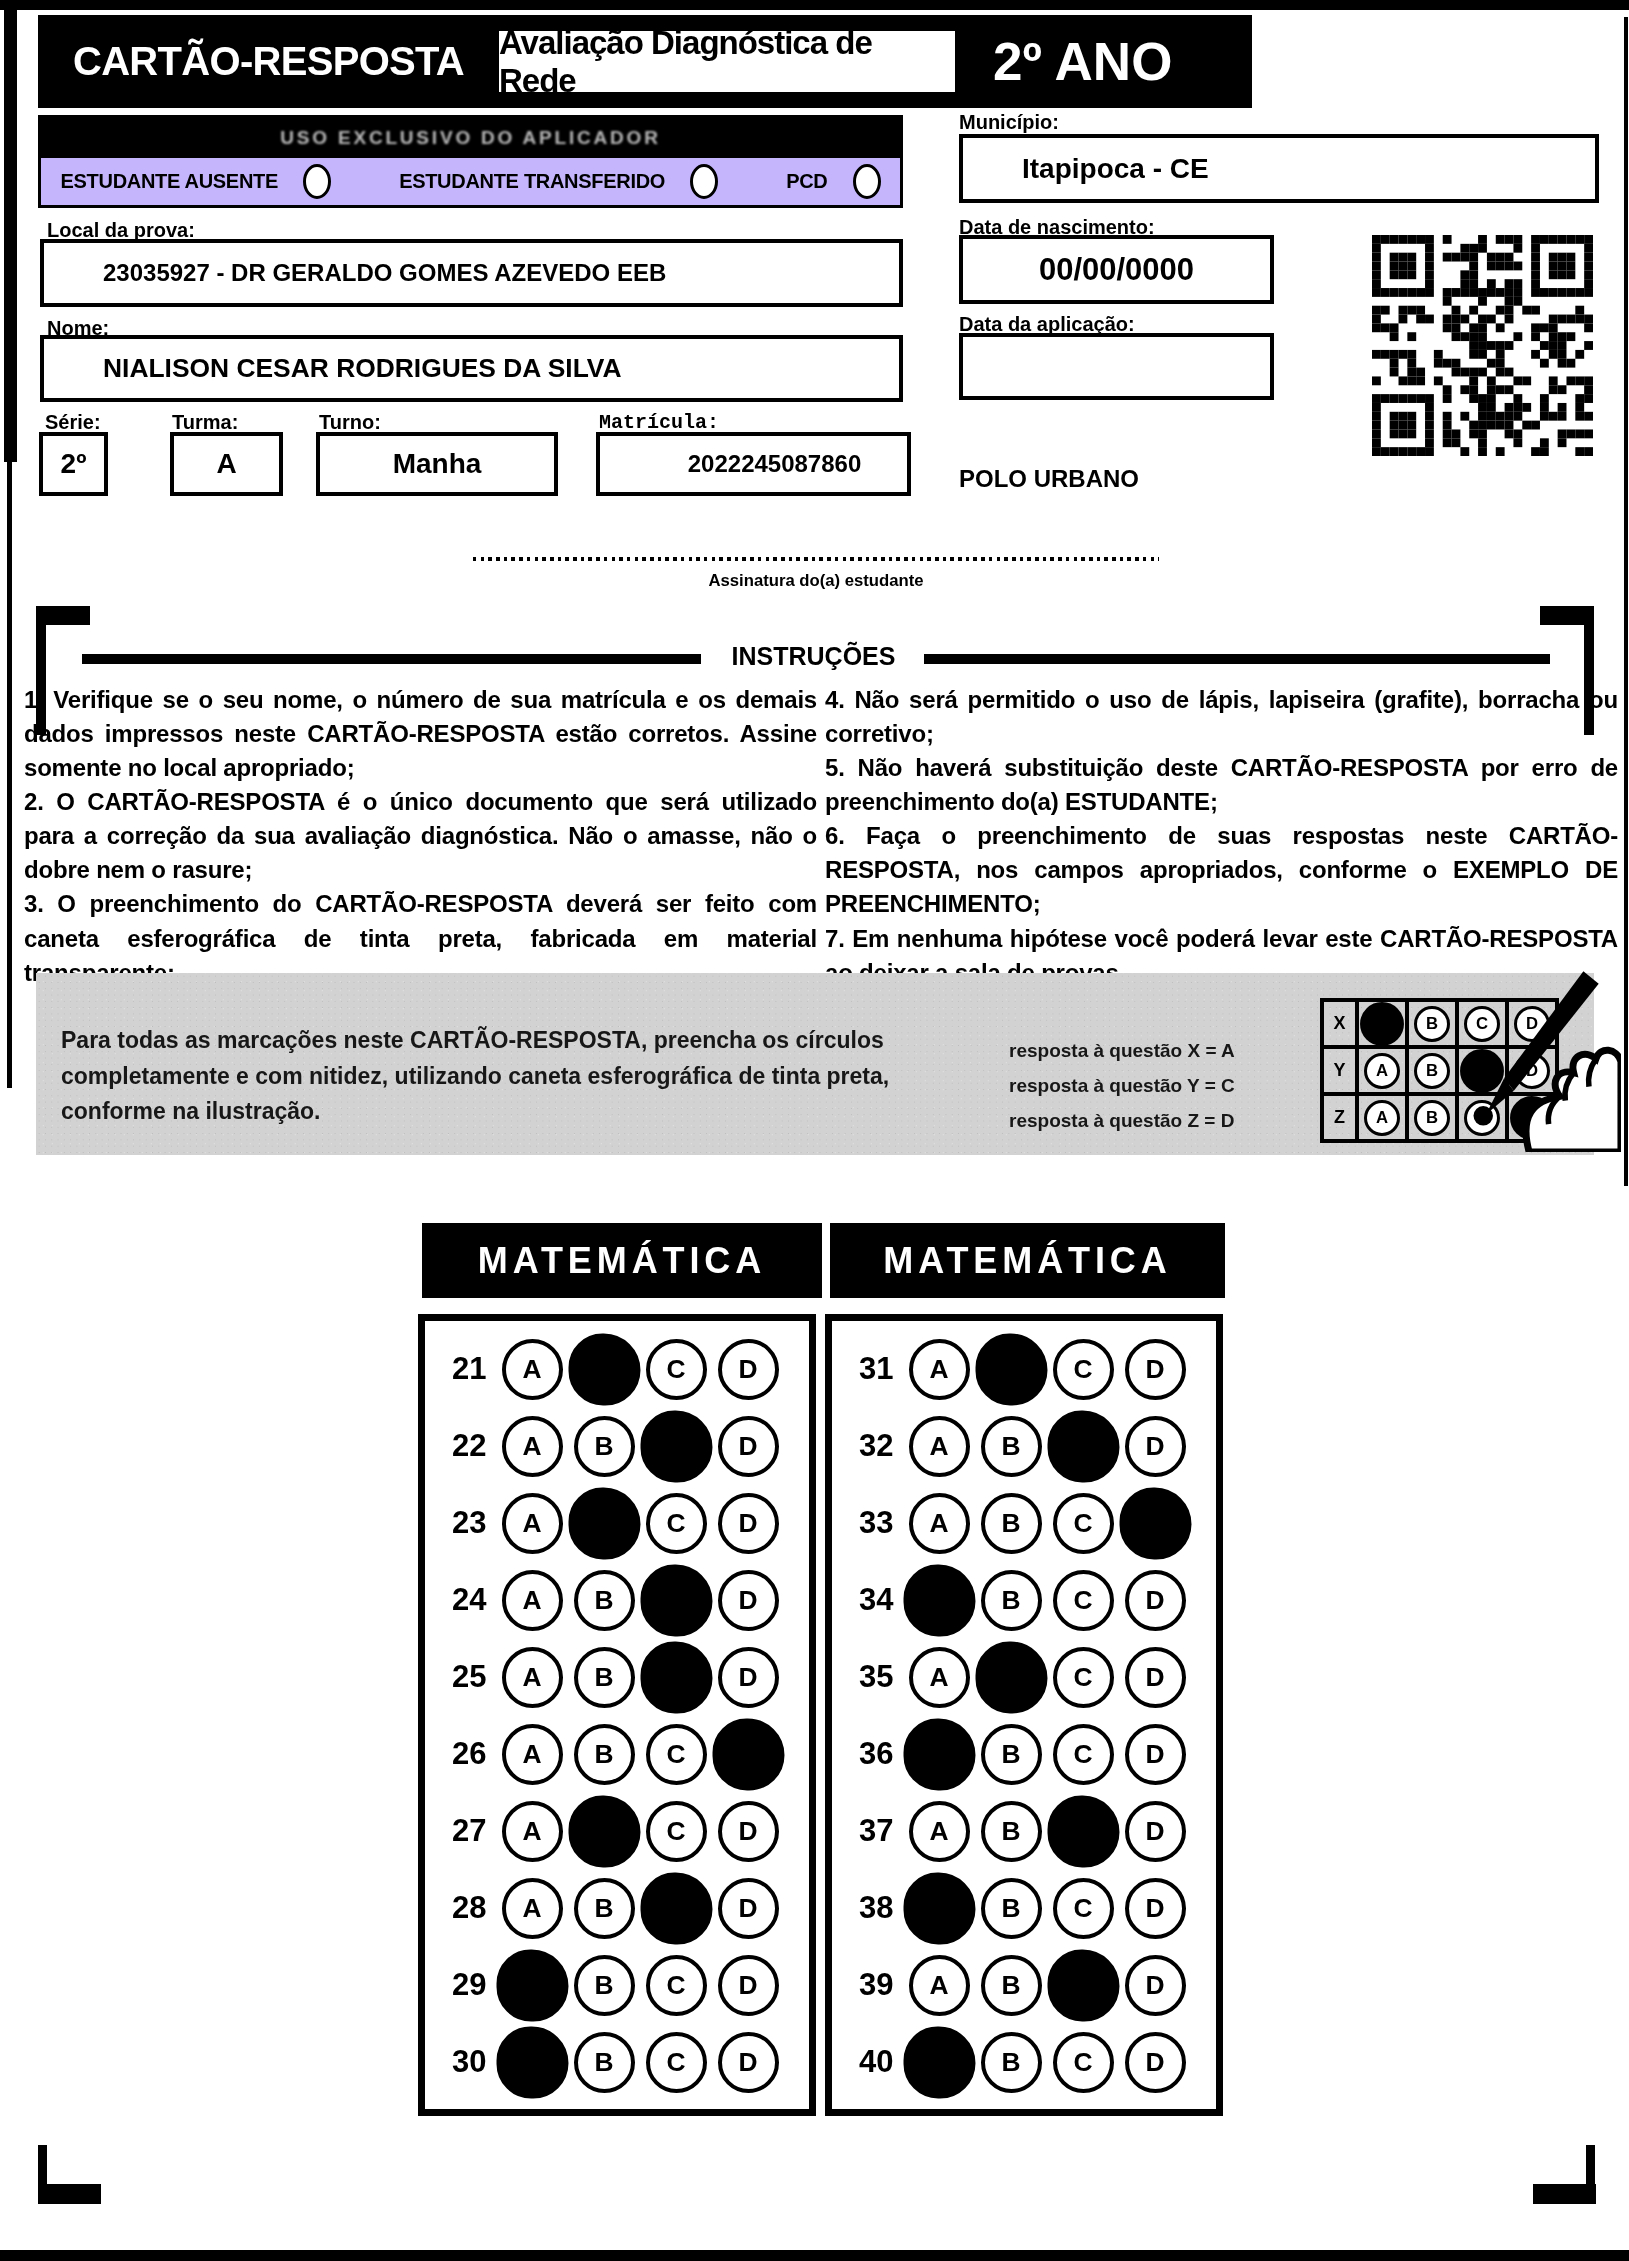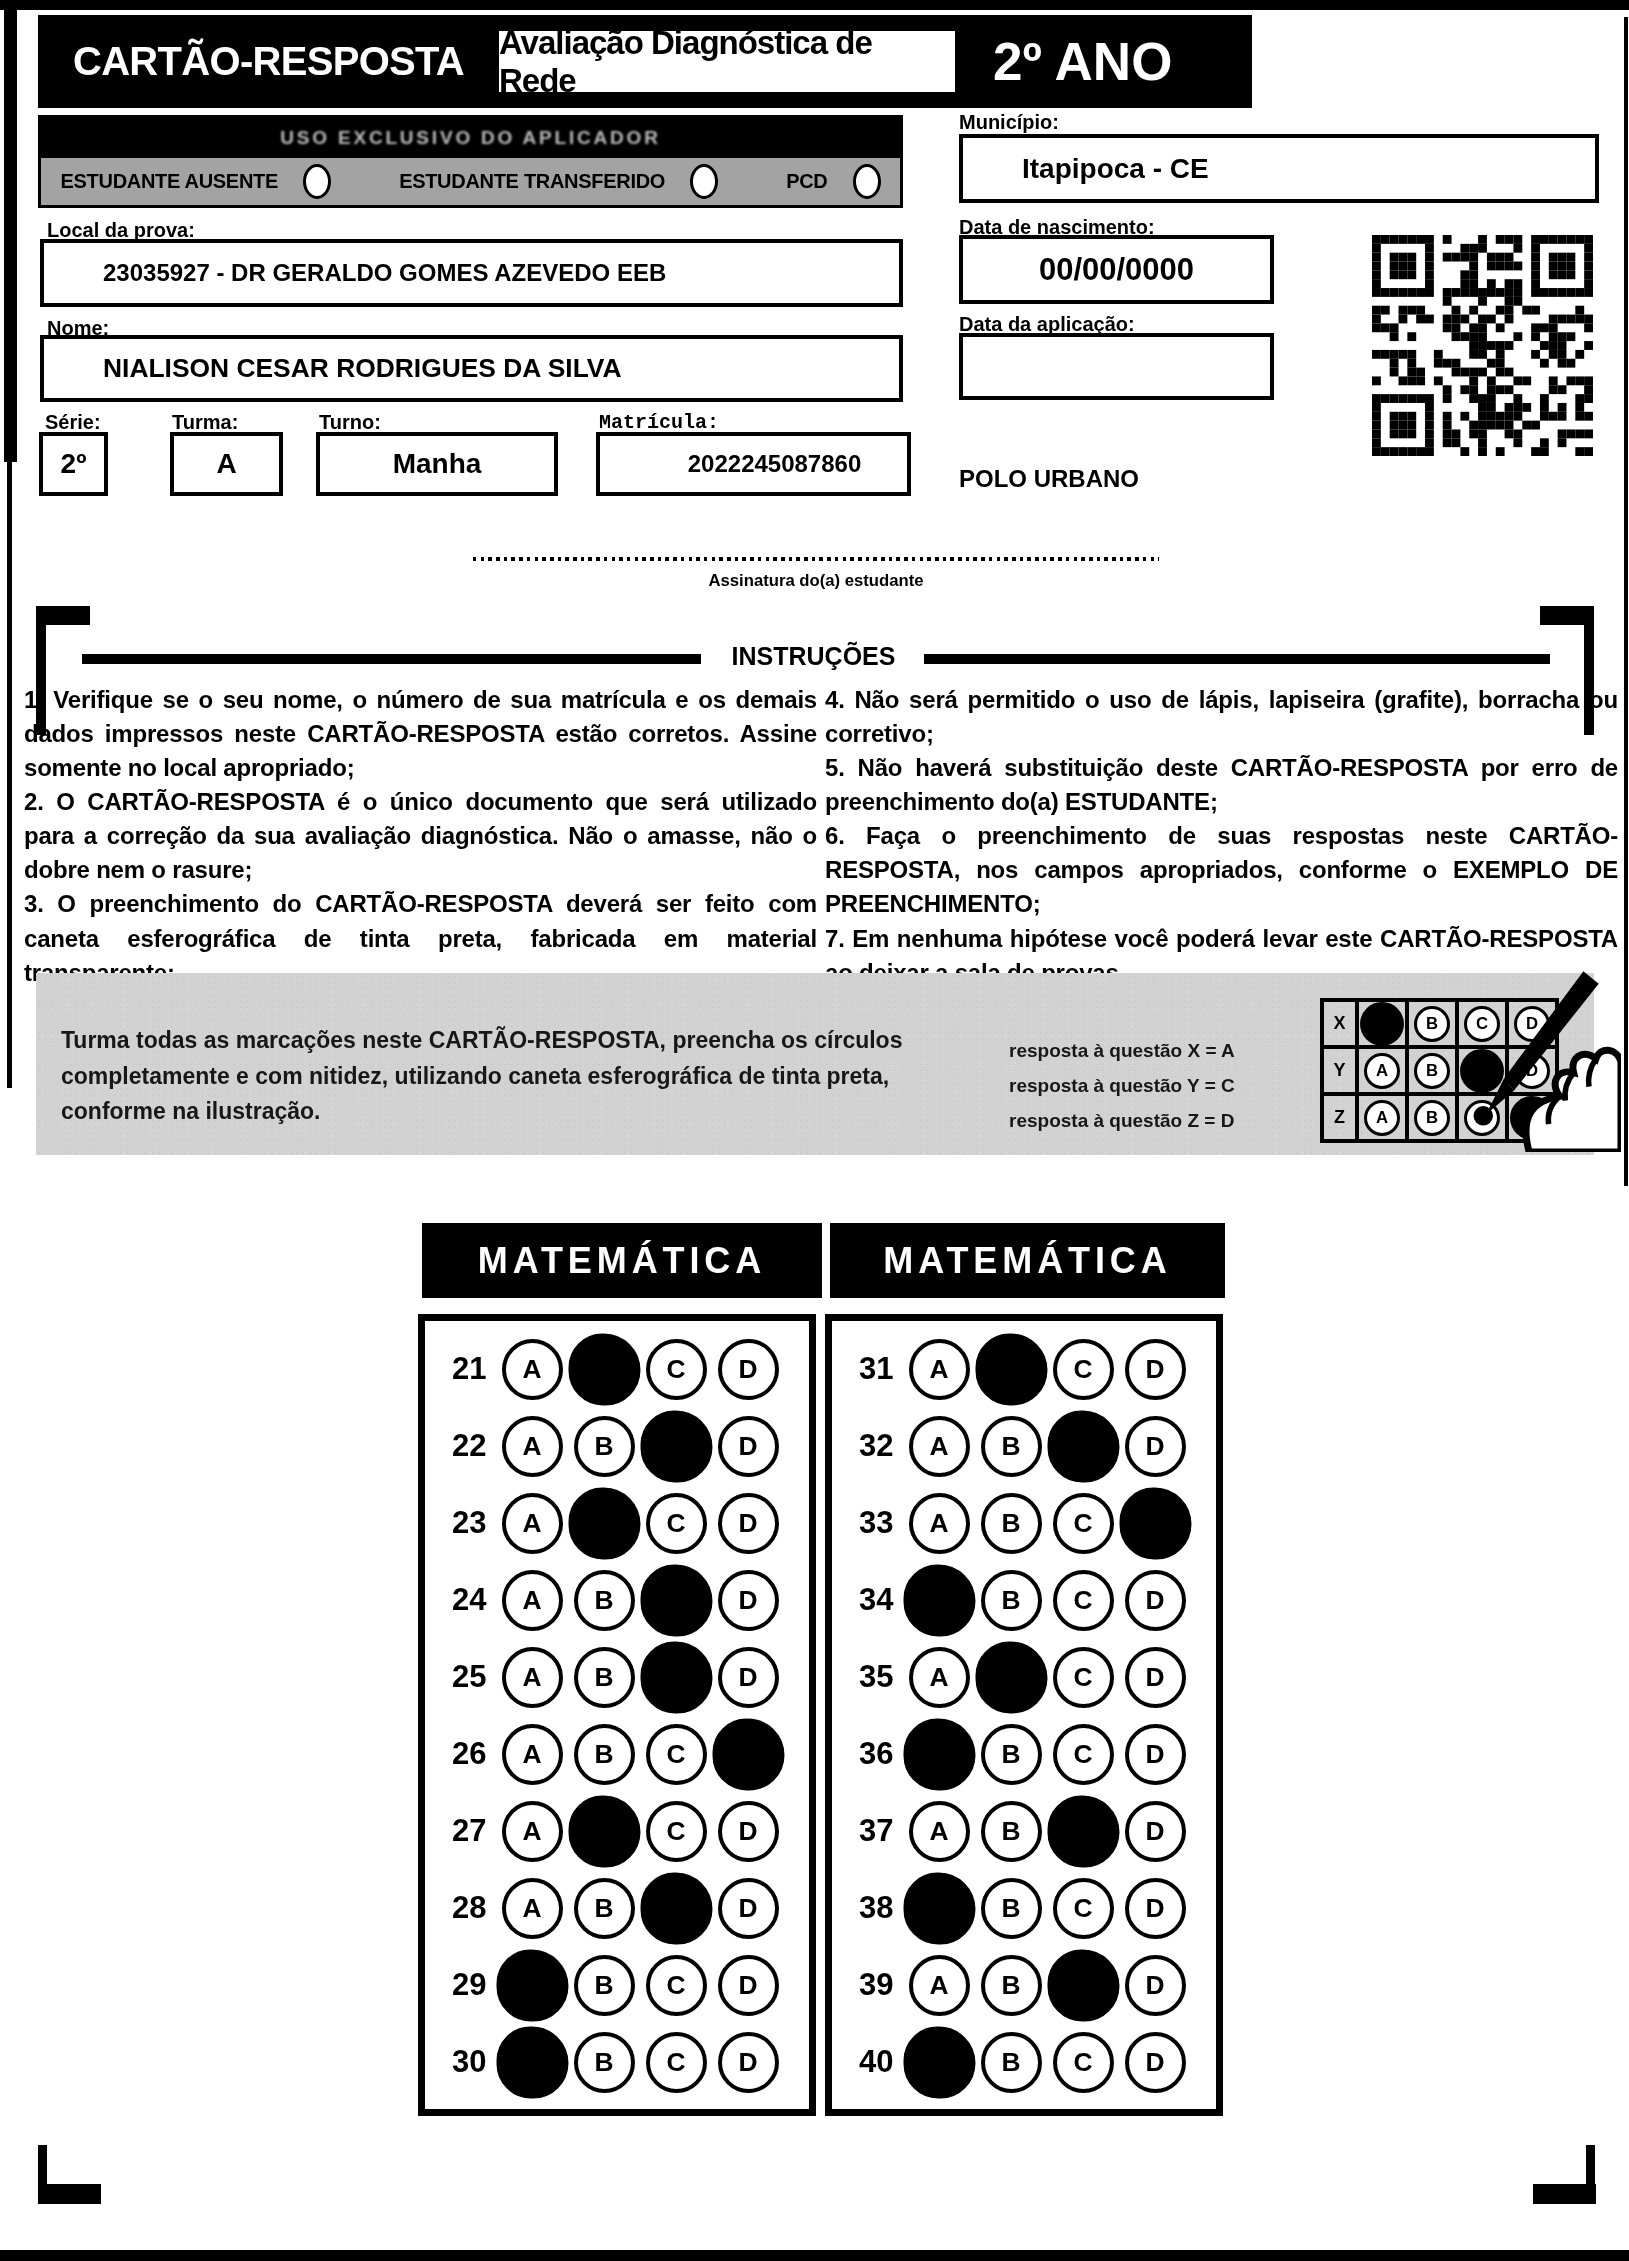--- a/index.html
+++ b/index.html
@@ -18,21 +18,21 @@
   
   .header-bar{left:38px;top:15.3px;width:1214px;height:93px;background:#000;}
   .h-title1{position:absolute;left:0;top:0;width:461px;height:93px;display:flex;align-items:center;justify-content:center;
             color:#fff;font-size:40px;letter-spacing:-0.7px;}
   .h-inset{position:absolute;left:461px;top:16px;width:456px;height:61px;background:#fff;display:flex;align-items:center;justify-content:center;
            font-size:33px;letter-spacing:-1px;}
   .h-grade{position:absolute;left:917px;top:0;width:298px;height:93px;display:flex;align-items:center;color:#fff;
            font-size:53px;padding-left:38px;box-sizing:border-box;}
 
   
-  .aplicador{left:38px;top:115px;width:865px;height:93px;border:3.5px solid #000;background:#a3a3a3;}
+  .aplicador{left:38px;top:115px;width:865px;height:93px;border:3.5px solid #000;background:#c4b5fd;}
   .aplicador-bar{position:absolute;left:0;top:0;width:100%;height:40px;background:#000;display:flex;align-items:center;justify-content:center;}
   .aplicador-bar span{color:rgba(255,255,255,.72);font-size:19px;letter-spacing:2.8px;filter:blur(0.9px);}
   .cb-row{position:absolute;left:0;top:40px;width:100%;height:46px;display:flex;align-items:center;justify-content:space-between;padding:0 19.5px;box-sizing:border-box;}
   .cb-item{display:flex;align-items:center;gap:25px;}
   .cb-label{font-size:20px;letter-spacing:-0.3px;}
   .cb-oval{display:inline-block;width:28px;height:35px;border:3.5px solid #000;border-radius:50%;background:#fff;box-sizing:border-box;}
 
   
   .lbl{font-size:20px;}
   .fbox{border:4.2px solid #000;background:#fff;display:flex;align-items:center;font-size:24px;}
@@ -528,21 +528,21 @@
       <p class="inst-p">3. O preenchimento do CARTÃO-RESPOSTA deverá ser feito com caneta esferográfica de tinta preta, fabricada em material transparente;</p>
     </div>
   <div class="abs inst-col inst-right">
       <p class="inst-p">4. Não será permitido o uso de lápis, lapiseira (grafite), borracha ou corretivo;</p>
       <p class="inst-p">5. Não haverá substituição deste CARTÃO-RESPOSTA por erro de preenchimento do(a) ESTUDANTE;</p>
       <p class="inst-p">6. Faça o preenchimento de suas respostas neste CARTÃO-RESPOSTA, nos campos apropriados, conforme o EXEMPLO DE PREENCHIMENTO;</p>
       <p class="inst-p">7. Em nenhuma hipótese você poderá levar este CARTÃO-RESPOSTA ao deixar a sala de provas.</p>
     </div>
 
   <div class="abs example-band">
-    <div class="ex-text">Turma todas as marcações neste CARTÃO-RESPOSTA, preencha os círculos completamente e com nitidez, utilizando caneta esferográfica de tinta preta, conforme na ilustração.</div>
+    <div class="ex-text">Para todas as marcações neste CARTÃO-RESPOSTA, preencha os círculos completamente e com nitidez, utilizando caneta esferográfica de tinta preta, conforme na ilustração.</div>
     <div class="ex-legend">
         <div class="legend-line">resposta à questão X = A</div>
         <div class="legend-line">resposta à questão Y = C</div>
         <div class="legend-line">resposta à questão Z = D</div>
       </div>
     <div class="eg">
         <div class="eg-row">
           <div class="eg-cell eg-label">X</div>
           <div class="eg-cell">
             <span class="eg-bubble filled"></span>

